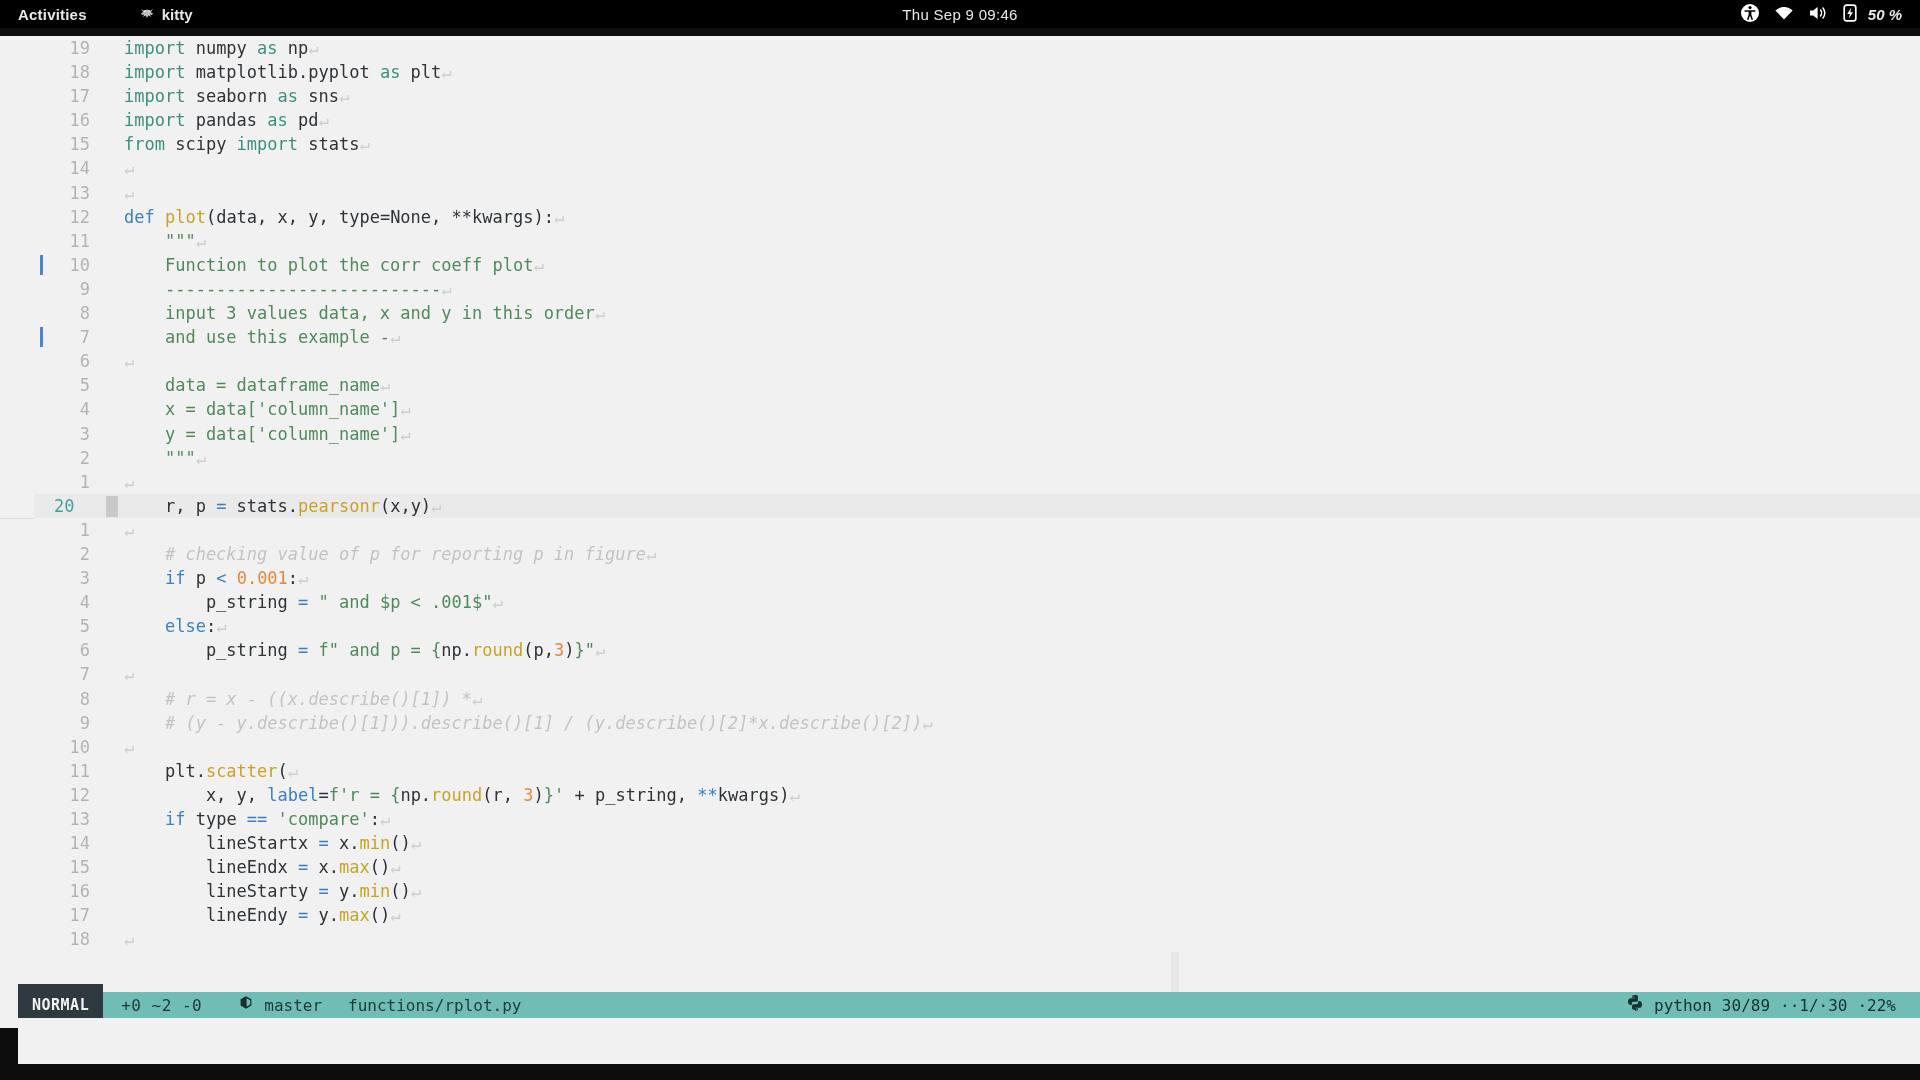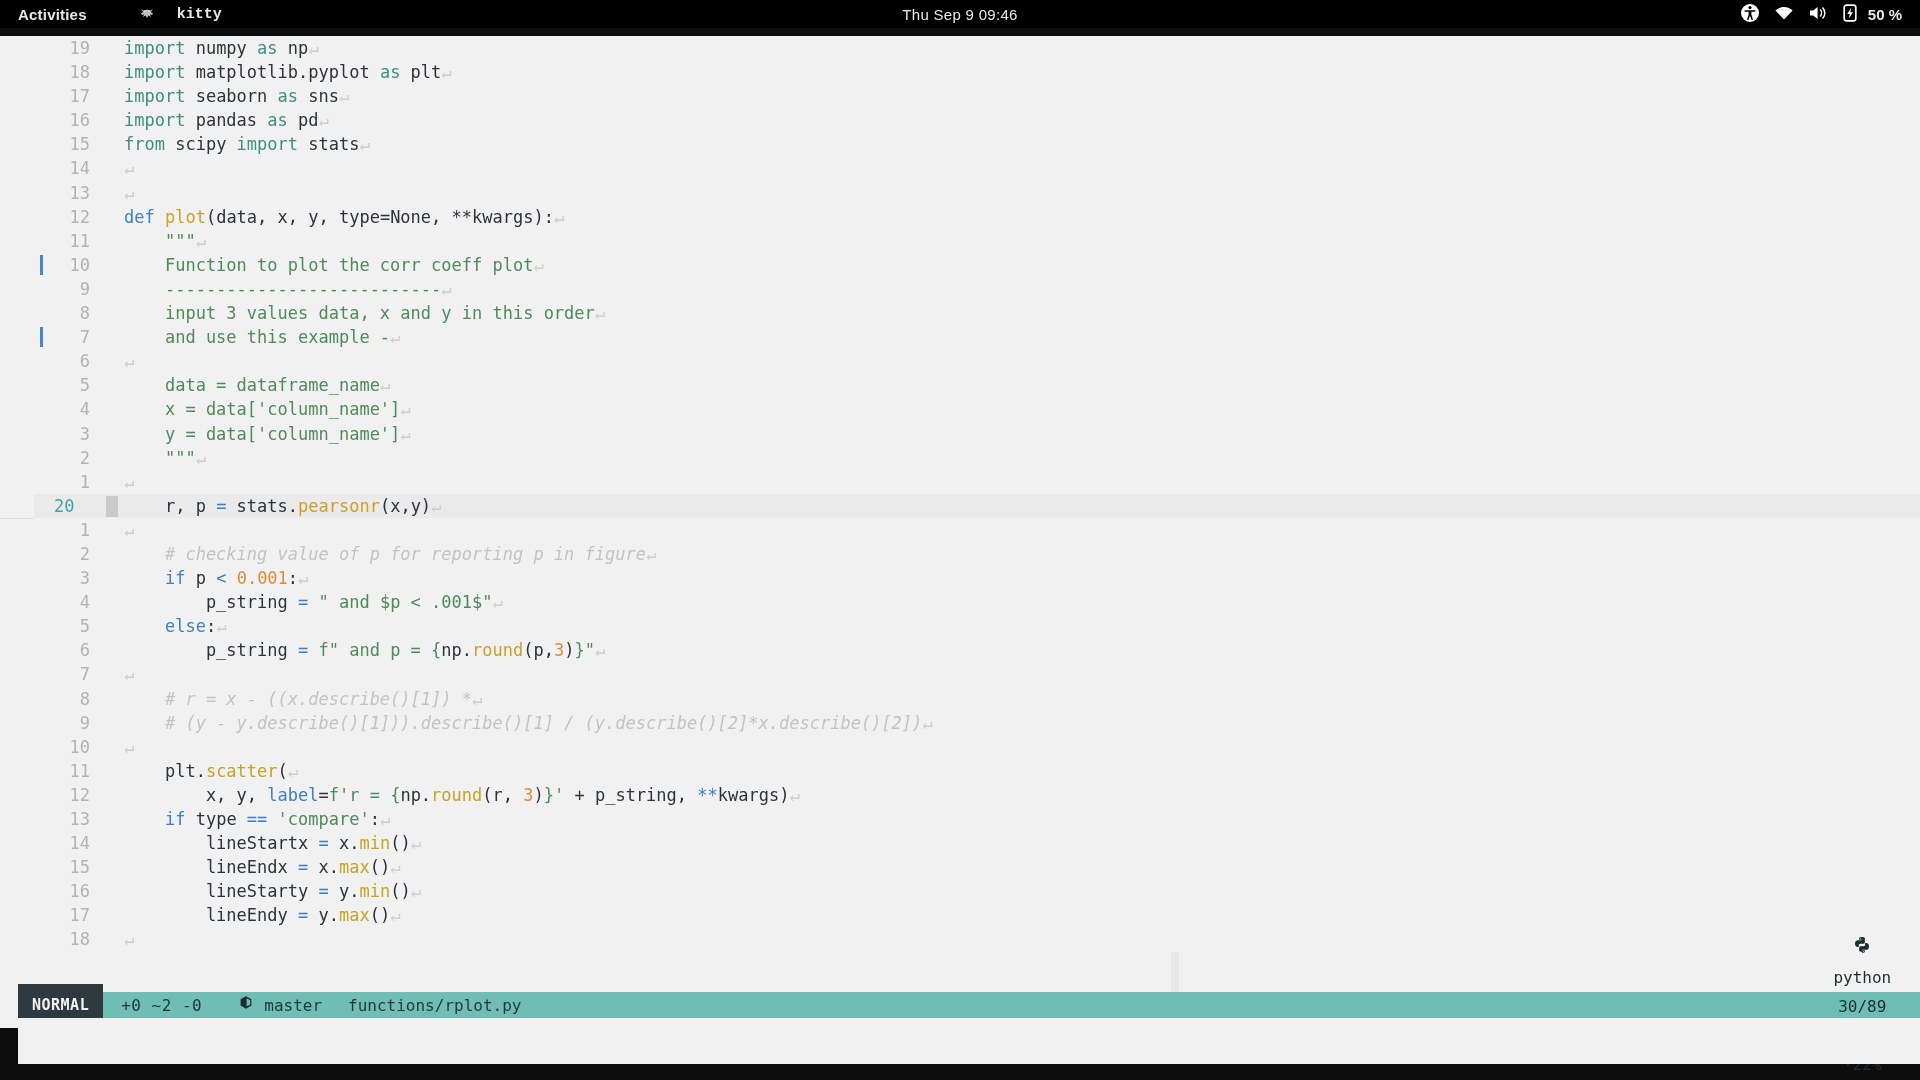--- a/index.html
+++ b/index.html
@@ -12,31 +12,31 @@
 
   
   #topbar{
     position:absolute; left:0; top:0; width:1920px; height:28px;
     background:#000; color:#e8e8e8;
     font-family:"Liberation Sans","DejaVu Sans",sans-serif;
     font-size:15px; font-weight:bold;
     display:flex; align-items:center;
   }
   #activities{ margin-left:18px; letter-spacing:.2px; }
-  #app-entry{ display:flex; align-items:center; gap:22px; margin-left:52px;font-family:Liberation Mono, monospace; }
+  #app-entry{ display:flex; align-items:center; gap:7px; margin-left:52px; }
   #app-entry .kicon{ width:16px; height:16px; display:block; }
   #clock{
     position:absolute; left:0; right:0; text-align:center;
     font-weight:normal; letter-spacing:.3px;
   }
   #tray{
     position:absolute; right:18px; display:flex; align-items:center; gap:14px;
   }
   #tray .tico{ display:block; }
-  #battpct{ font-size:15px; font-weight:bold; margin-left:-4px; }
+  #battpct{ font-size:15px; font-weight:bold; margin-left:-4px;font-style:italic; }
 
   
   #kitty{
     position:absolute; left:0; top:36px; width:1920px; height:1008px;
     background:#0d0d0d;
   }
   #term{
     position:absolute; left:0; top:0; width:1920px; height:992px;
     background:#f1f1f1;
     padding-left:34px;
@@ -112,21 +112,21 @@
     height:42px; display:flex; align-items:center;
     padding:0 14px; letter-spacing:.5px; font-size:15px;
   }
   .sl-seg{ display:flex; align-items:center; }
   #diffstat{ margin-left:18px; letter-spacing:.5px; color:#1d3735; }
   #branchwrap{ margin-left:36px; display:flex; align-items:center; gap:10px; }
   #branchicon{ display:block; }
   #filepath{ margin-left:26px; }
   #sl-right{
     margin-left:auto; display:flex; align-items:center; gap:10px;
-    padding-right:24px; color:#17302e;flex-direction:column;
+    padding-right:24px; color:#17302e;
   }
   #pyicon{ display:block; }
 
   
   #termfill{
     position:absolute; left:18px; right:0; top:982px; height:46px; background:#f1f1f1;
   }
 </style>
 </head>
 <body>

